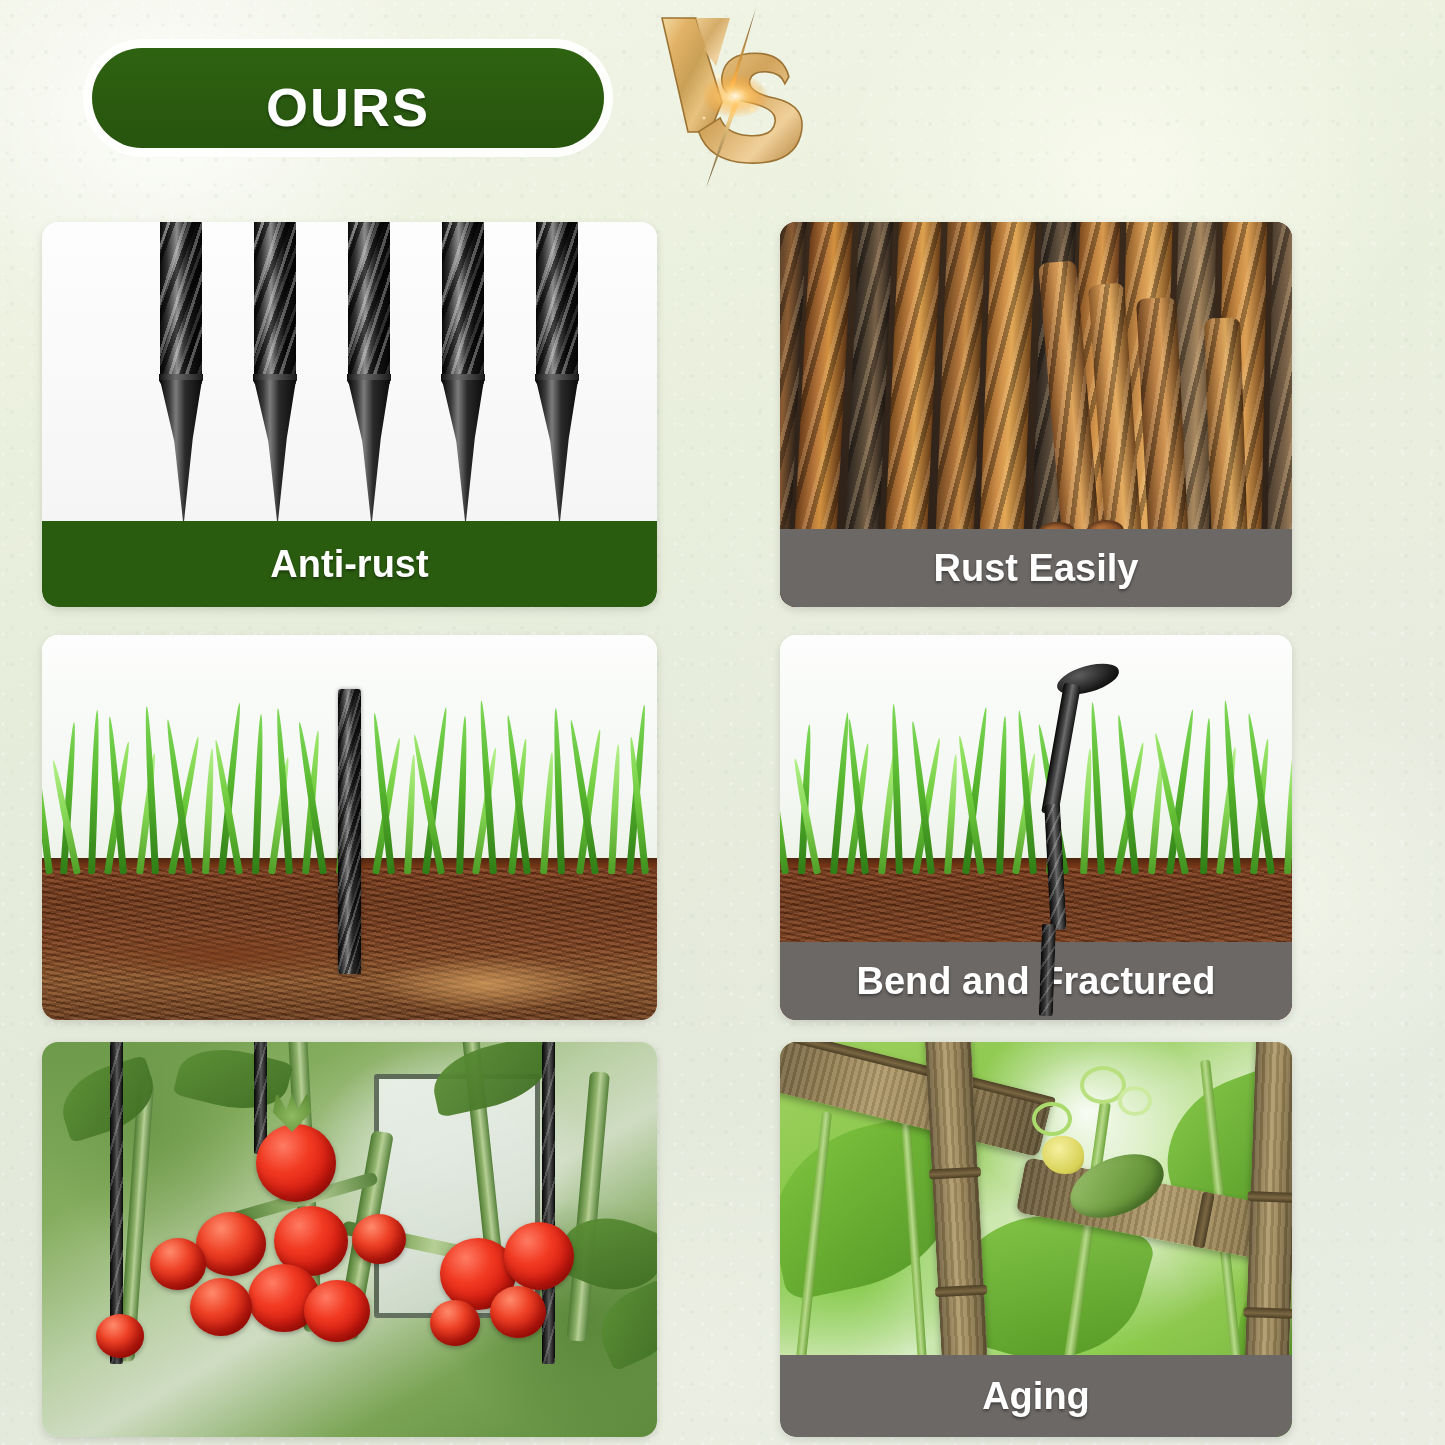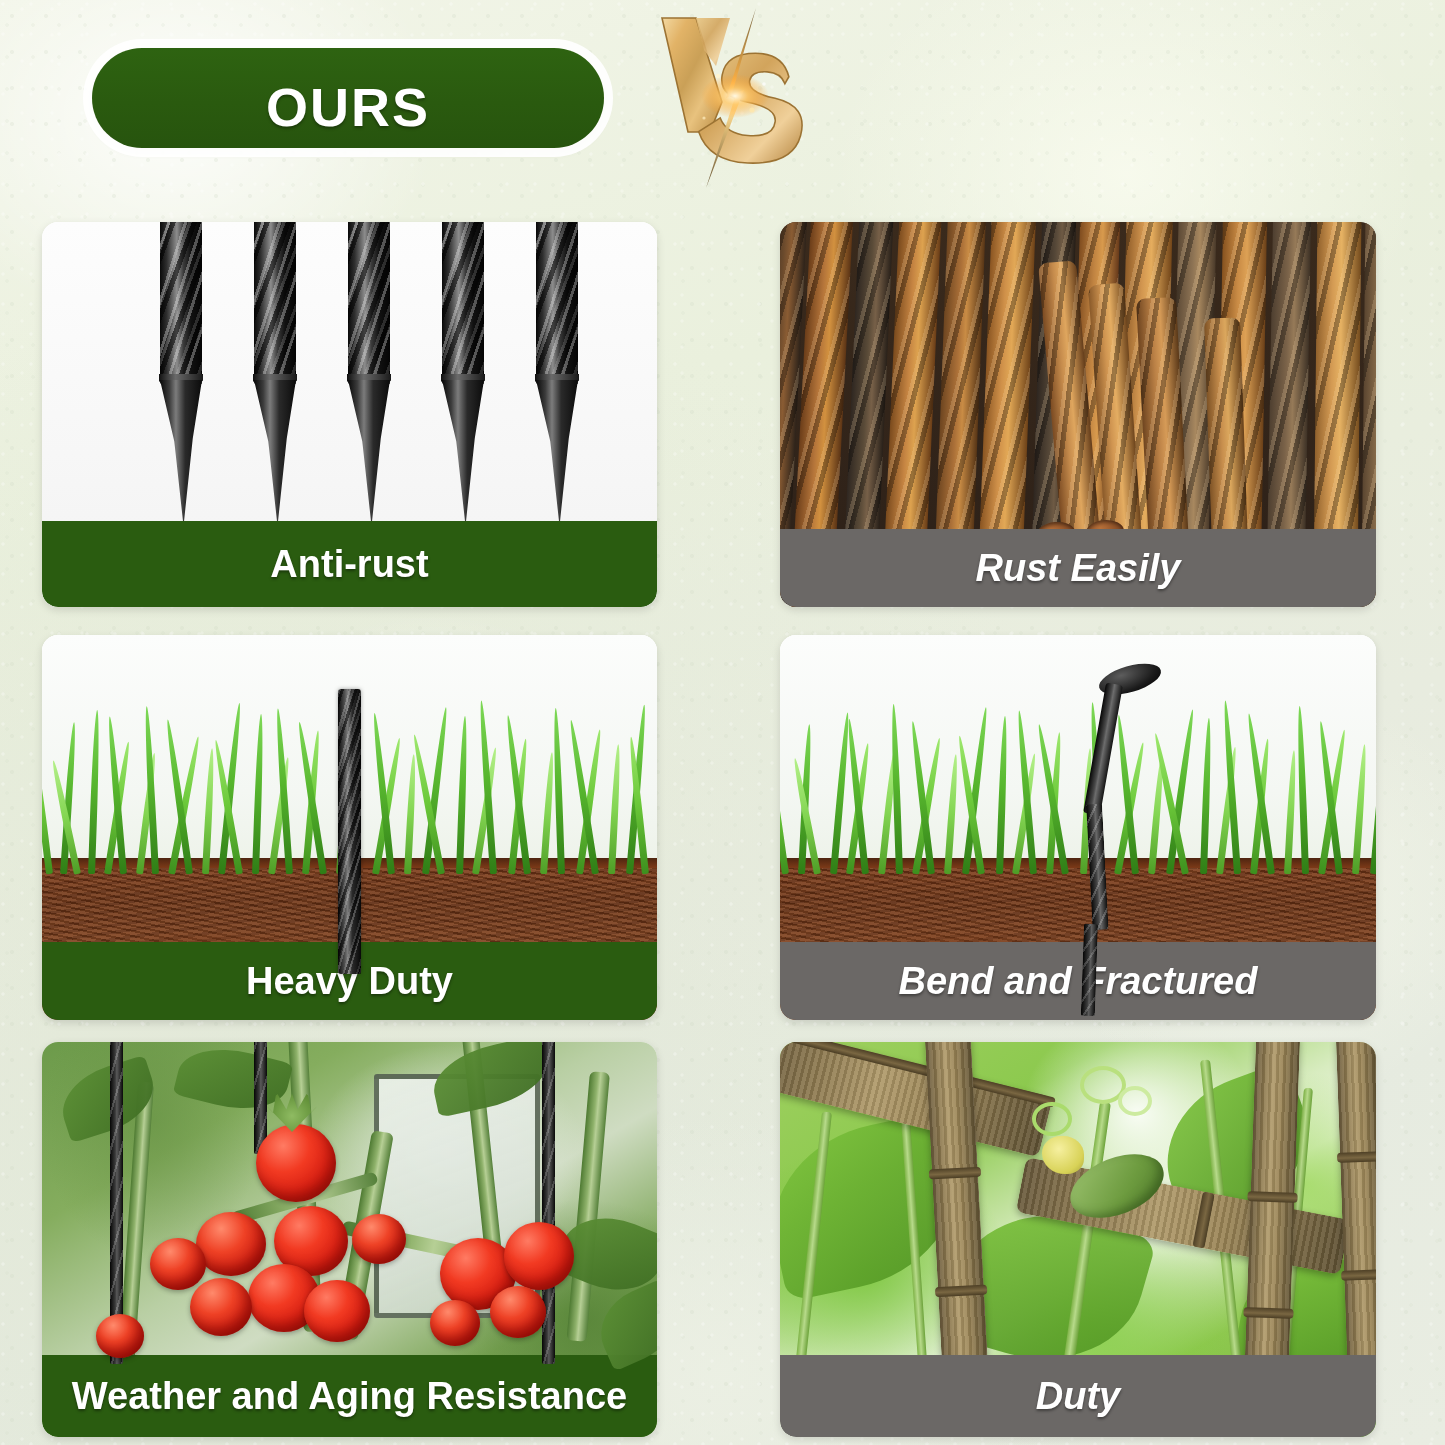--- a/index.html
+++ b/index.html
@@ -65,21 +65,21 @@
   
   .grid{
     position:absolute; left:0; top:210px; width:1445px; height:1235px;
   }
   .card{
     position:absolute; width:615px; border-radius:16px; overflow:hidden;
     box-shadow:0 3px 9px rgba(0,0,0,.13);
     background:#fff;
   }
   .card.left{ left:42px; }
-  .card.right{ left:780px; width:596px;font-style:italic; }
+  .card.right{ left:780px; width:512px; }
   .row1{ top:12px; height:385px; }
   .row2{ top:425px; height:385px; }
   .row3{ top:832px; height:395px; }
 
   .media{ position:absolute; left:0; top:0; right:0; bottom:0; overflow:hidden; }
 
   .label{
     position:absolute; left:0; right:0; bottom:0; height:78px;
     display:flex; align-items:center; justify-content:center;
     color:#fff; font-size:38px; font-weight:bold;
@@ -460,23 +460,20 @@
           <div class="blade l" style="left:498px;height:122px;transform:rotate(4deg);"></div>
           <div class="blade" style="left:516px;height:166px;transform:rotate(-2deg);"></div>
           <div class="blade d" style="left:534px;height:146px;transform:rotate(8deg);"></div>
           <div class="blade" style="left:550px;height:156px;transform:rotate(-9deg);"></div>
           <div class="blade l" style="left:566px;height:130px;transform:rotate(3deg);"></div>
           <div class="blade" style="left:584px;height:170px;transform:rotate(5deg);"></div>
           <div class="blade d" style="left:600px;height:138px;transform:rotate(-6deg);"></div>
         </div>
         <div class="hd-stake"></div>
       </div>
-      <div class="label green">
-        <span>Heavy Duty</span>
-      </div>
     </div>
 
     <div class="card right row2">
       <div class="media scene">
         <div class="sky"></div>
         <div class="soil"></div>
         <div class="grass">
           <div class="blade d" style="left:2px;height:126px;transform:rotate(-8deg);"></div>
           <div class="blade" style="left:18px;height:150px;transform:rotate(3deg);"></div>
           <div class="blade l" style="left:34px;height:118px;transform:rotate(-11deg);"></div>
@@ -556,23 +553,20 @@
         <div class="tomato sm" style="left:310px;top:172px;width:54px;height:50px;"></div>
         <div class="tomato" style="left:206px;top:222px;width:72px;height:68px;"></div>
         <div class="tomato sm" style="left:148px;top:236px;width:62px;height:58px;"></div>
         <div class="tomato" style="left:262px;top:238px;width:66px;height:62px;"></div>
         <div class="tomato sm" style="left:54px;top:272px;width:48px;height:44px;"></div>
         <div class="tomato" style="left:398px;top:196px;width:76px;height:72px;"></div>
         <div class="tomato" style="left:462px;top:180px;width:70px;height:68px;"></div>
         <div class="tomato sm" style="left:448px;top:244px;width:56px;height:52px;"></div>
         <div class="tomato sm" style="left:388px;top:258px;width:50px;height:46px;"></div>
       </div>
-      <div class="label green">
-        <span>Weather and Aging Resistance</span>
-      </div>
     </div>
 
     <div class="card right row3">
       <div class="media mold-bg">
 
         <div class="mold-leaf" style="left:-10px;top:86px;width:190px;height:156px;transform:rotate(-12deg);"></div>
         <div class="mold-leaf" style="left:176px;top:170px;width:184px;height:150px;transform:rotate(16deg);"></div>
         <div class="mold-leaf" style="left:382px;top:40px;width:150px;height:128px;transform:rotate(-20deg);"></div>
         <div class="mold-leaf" style="left:462px;top:214px;width:146px;height:120px;transform:rotate(10deg);"></div>
 
@@ -608,18 +602,18 @@
 
         <div style="position:absolute;left:262px;top:94px;width:42px;height:38px;border-radius:48% 52% 42% 58%;
                     background:radial-gradient(circle at 40% 34%,#f6f0a0,#d8d257 68%,#a8a43a);"></div>
 
         <div style="position:absolute;left:288px;top:116px;width:98px;height:56px;border-radius:50%;
                     transform:rotate(-22deg);
                     background:linear-gradient(140deg,#9dc370,#6d9b3f 60%,#4f7a2a);
                     box-shadow:inset -4px -5px 10px rgba(40,70,20,.5);"></div>
       </div>
       <div class="label gray">
-        <span>Duty</span>
+        <span>Aging</span>
       </div>
     </div>
 
   </div>
 </div>
 
 </body></html>

